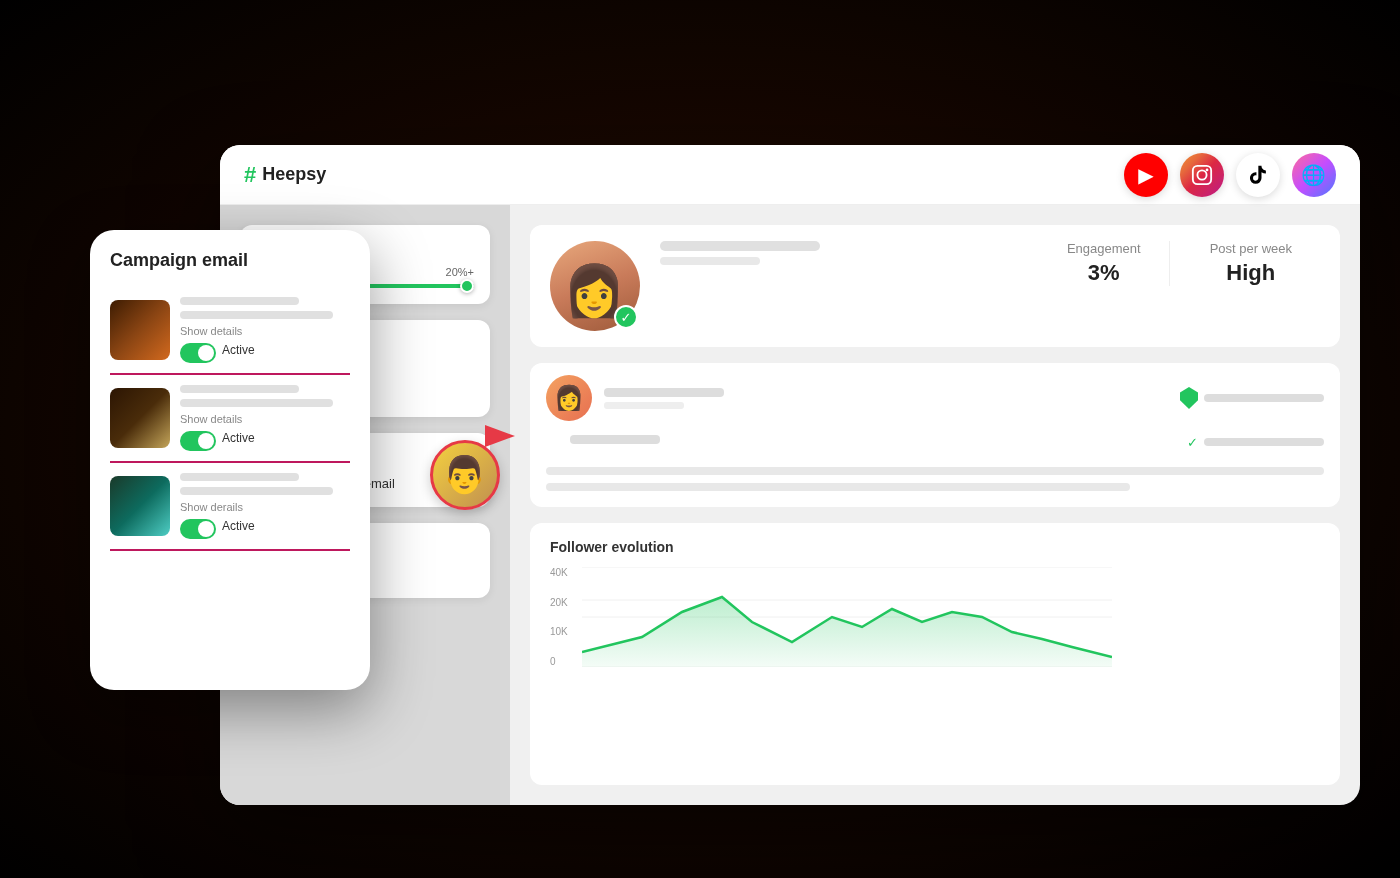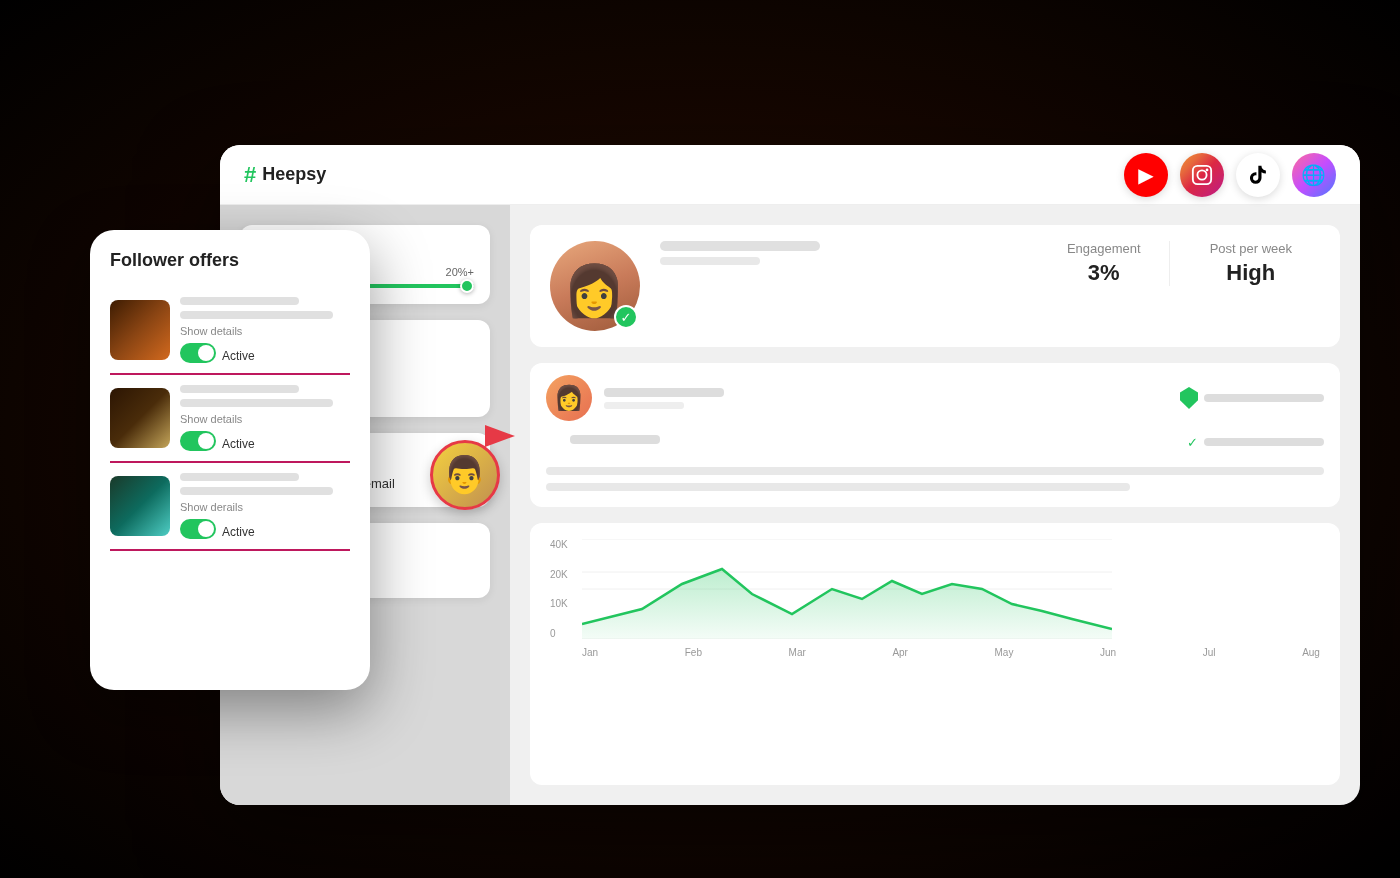--- a/index.html
+++ b/index.html
@@ -468,21 +468,21 @@
       border-radius: 4px;
     }
     .campaign-bar.w70 { width: 70%; }
     .campaign-bar.w90 { width: 90%; }
     .campaign-label {
       font-size: 11px;
       color: #888;
     }
     .toggle-row {
       display: flex;
-      align-items: flex-end;
+      align-items: flex-start;
       gap: 6px;
     }
     .toggle-switch {
       width: 36px;
       height: 20px;
       background: #22c55e;
       border-radius: 10px;
       position: relative;
     }
     .toggle-switch::after {
@@ -639,20 +639,21 @@
           <div style="width:120px;height:8px;background:#ddd;border-radius:4px;"></div>
         </div>
 
         <div style="display:flex;flex-direction:column;gap:8px;padding:4px 0;">
           <div class="content-row long" style="height:8px;background:#e8e8e8;border-radius:4px;"></div>
           <div class="content-row medium" style="height:8px;background:#e8e8e8;border-radius:4px;width:75%;"></div>
         </div>
       </div>
 
       <div class="chart-section">
+        <div class="chart-title">Follower evolution</div>
         <div class="chart-area">
           <div class="y-labels">
             <span>40K</span>
             <span>20K</span>
             <span>10K</span>
             <span>0</span>
           </div>
           <div class="chart-svg-wrap">
             <svg width="530" height="100" viewBox="0 0 530 100">
 
@@ -665,38 +666,28 @@
                 <linearGradient id="chartGrad" x1="0" y1="0" x2="0" y2="1">
                   <stop offset="0%" stop-color="#22c55e" stop-opacity="0.3"></stop>
                   <stop offset="100%" stop-color="#22c55e" stop-opacity="0.05"></stop>
                 </linearGradient>
               </defs>
               <path d="M0,85 L60,70 L100,45 L140,30 L170,55 L210,75 L250,50 L280,60 L310,42 L340,55 L370,45 L400,50 L430,65 L460,72 L490,80 L530,90 L530,100 L0,100 Z" fill="url(#chartGrad)"></path>
 
               <path d="M0,85 L60,70 L100,45 L140,30 L170,55 L210,75 L250,50 L280,60 L310,42 L340,55 L370,45 L400,50 L430,65 L460,72 L490,80 L530,90" fill="none" stroke="#22c55e" stroke-width="2.5"></path>
             </svg>
           </div>
-          <div class="x-labels">
-            <span>Jan</span>
-            <span>Feb</span>
-            <span>Mar</span>
-            <span>Apr</span>
-            <span>May</span>
-            <span>Jun</span>
-            <span>Jul</span>
-            <span>Aug</span>
-          </div>
         </div>
       </div>
     </div>
   </div>
 </div>
 
 <div class="mobile-card">
-  <div class="mobile-title">Follower offers</div>
+  <div class="mobile-title">Campaign email</div>
 
   <div class="campaign-item">
     <div class="campaign-thumb-chocolate" style="background:linear-gradient(135deg,#3d1c02,#8b4513,#d2691e);width:60px;height:60px;border-radius:8px;"></div>
     <div class="campaign-right">
       <div class="campaign-bar w70"></div>
       <div class="campaign-bar w90"></div>
       <div class="campaign-label">Show details</div>
       <div class="toggle-row">
         <div class="toggle-switch"></div>
         <span class="toggle-label">Active</span>

